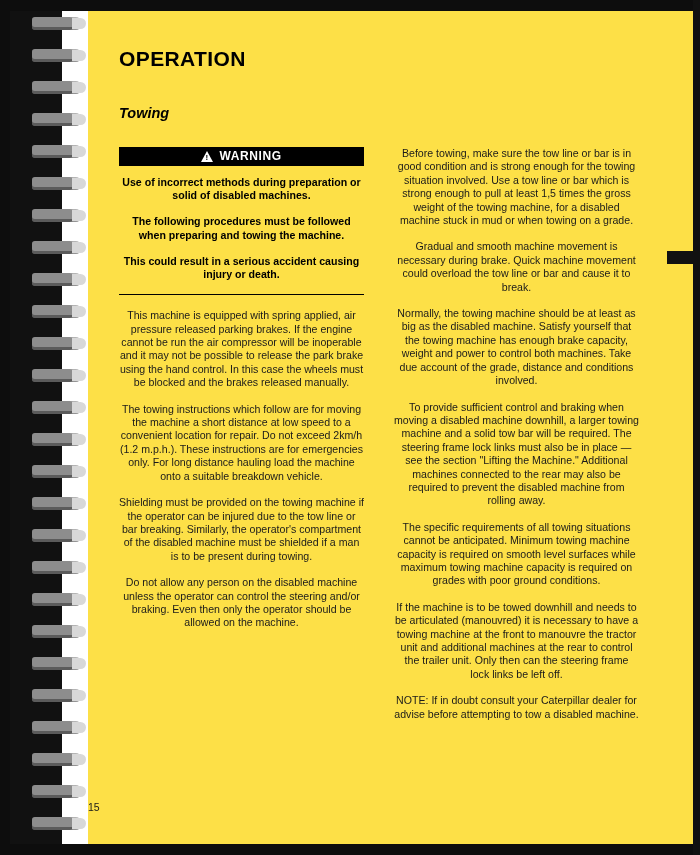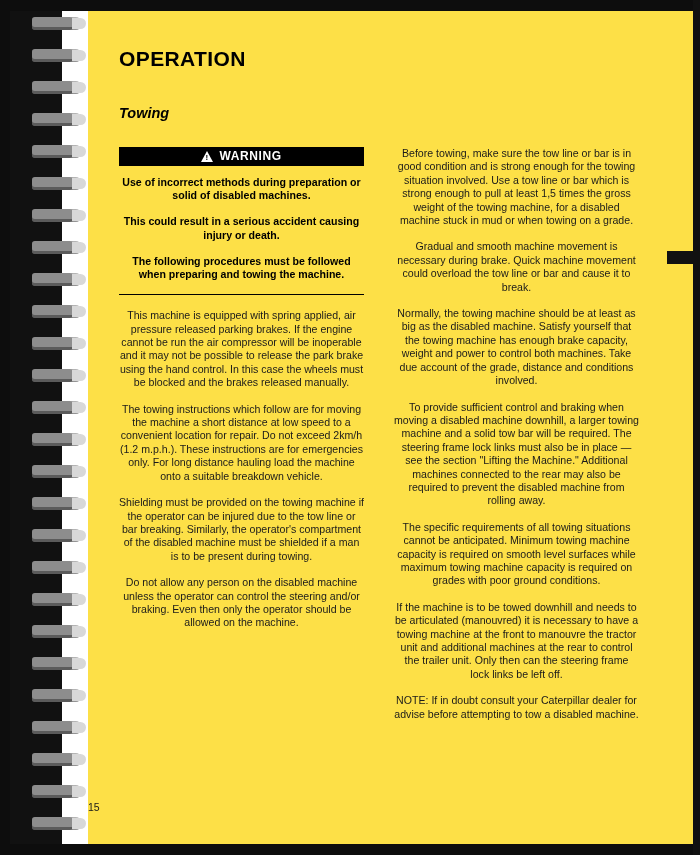--- a/index.html
+++ b/index.html
@@ -251,22 +251,22 @@
     <div class="h2">Towing</div>
 
     <div class="col col-left">
 
       <div class="warn-box">
         <span class="warn-tri"></span>
         <span class="warn-label">WARNING</span>
       </div>
 
       <p class="warn-text">Use of incorrect methods during preparation or solid of disabled machines.</p>
+      <p class="warn-text">The following procedures must be followed when preparing and towing the machine.</p>
       <p class="warn-text">This could result in a serious accident causing injury or death.</p>
-      <p class="warn-text">The following procedures must be followed when preparing and towing the machine.</p>
 
       <hr class="rule">
 
       <p>This machine is equipped with spring applied, air pressure released parking brakes. If the engine cannot be run the air compressor will be inoperable and it may not be possible to release the park brake using the hand control. In this case the wheels must be blocked and the brakes released manually.</p>
       <p>The towing instructions which follow are for moving the machine a short distance at low speed to a convenient location for repair. Do not exceed 2km/h (1.2 m.p.h.). These instructions are for emergencies only. For long distance hauling load the machine onto a suitable breakdown vehicle.</p>
       <p>Shielding must be provided on the towing machine if the operator can be injured due to the tow line or bar breaking. Similarly, the operator's compartment of the disabled machine must be shielded if a man is to be present during towing.</p>
       <p>Do not allow any person on the disabled machine unless the operator can control the steering and/or braking. Even then only the operator should be allowed on the machine.</p>
     </div>
 
     <div class="col col-right">

